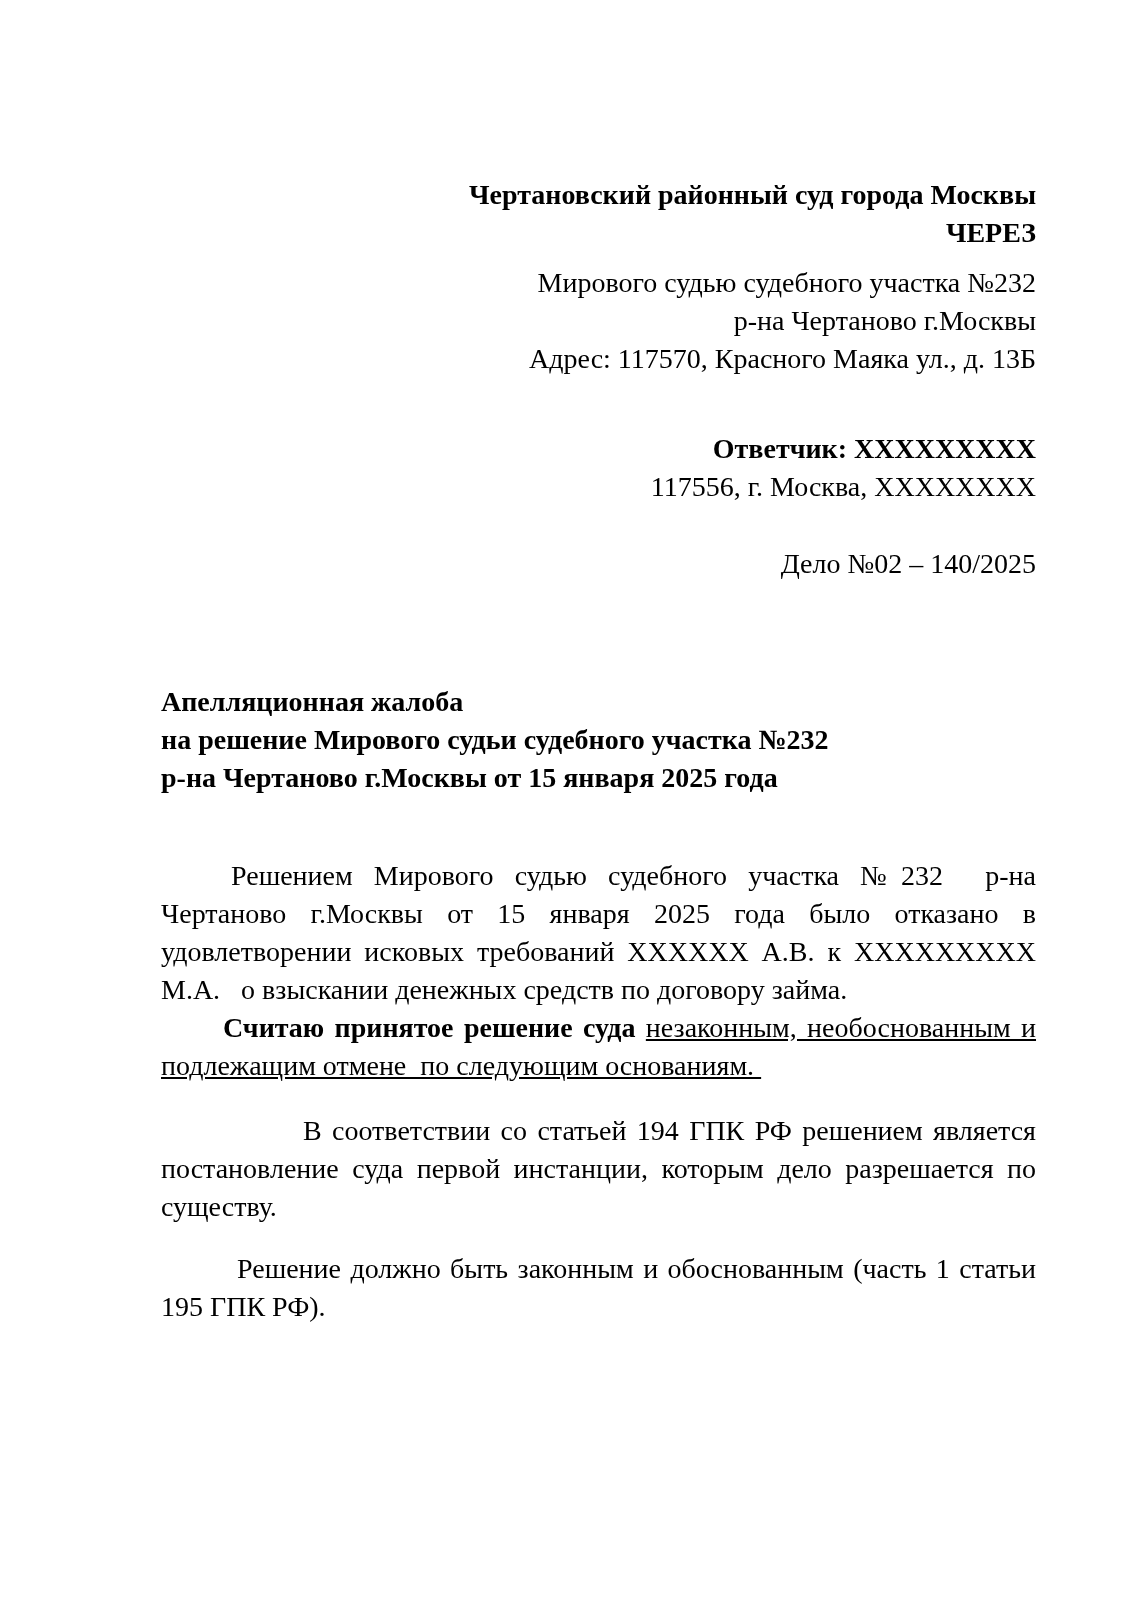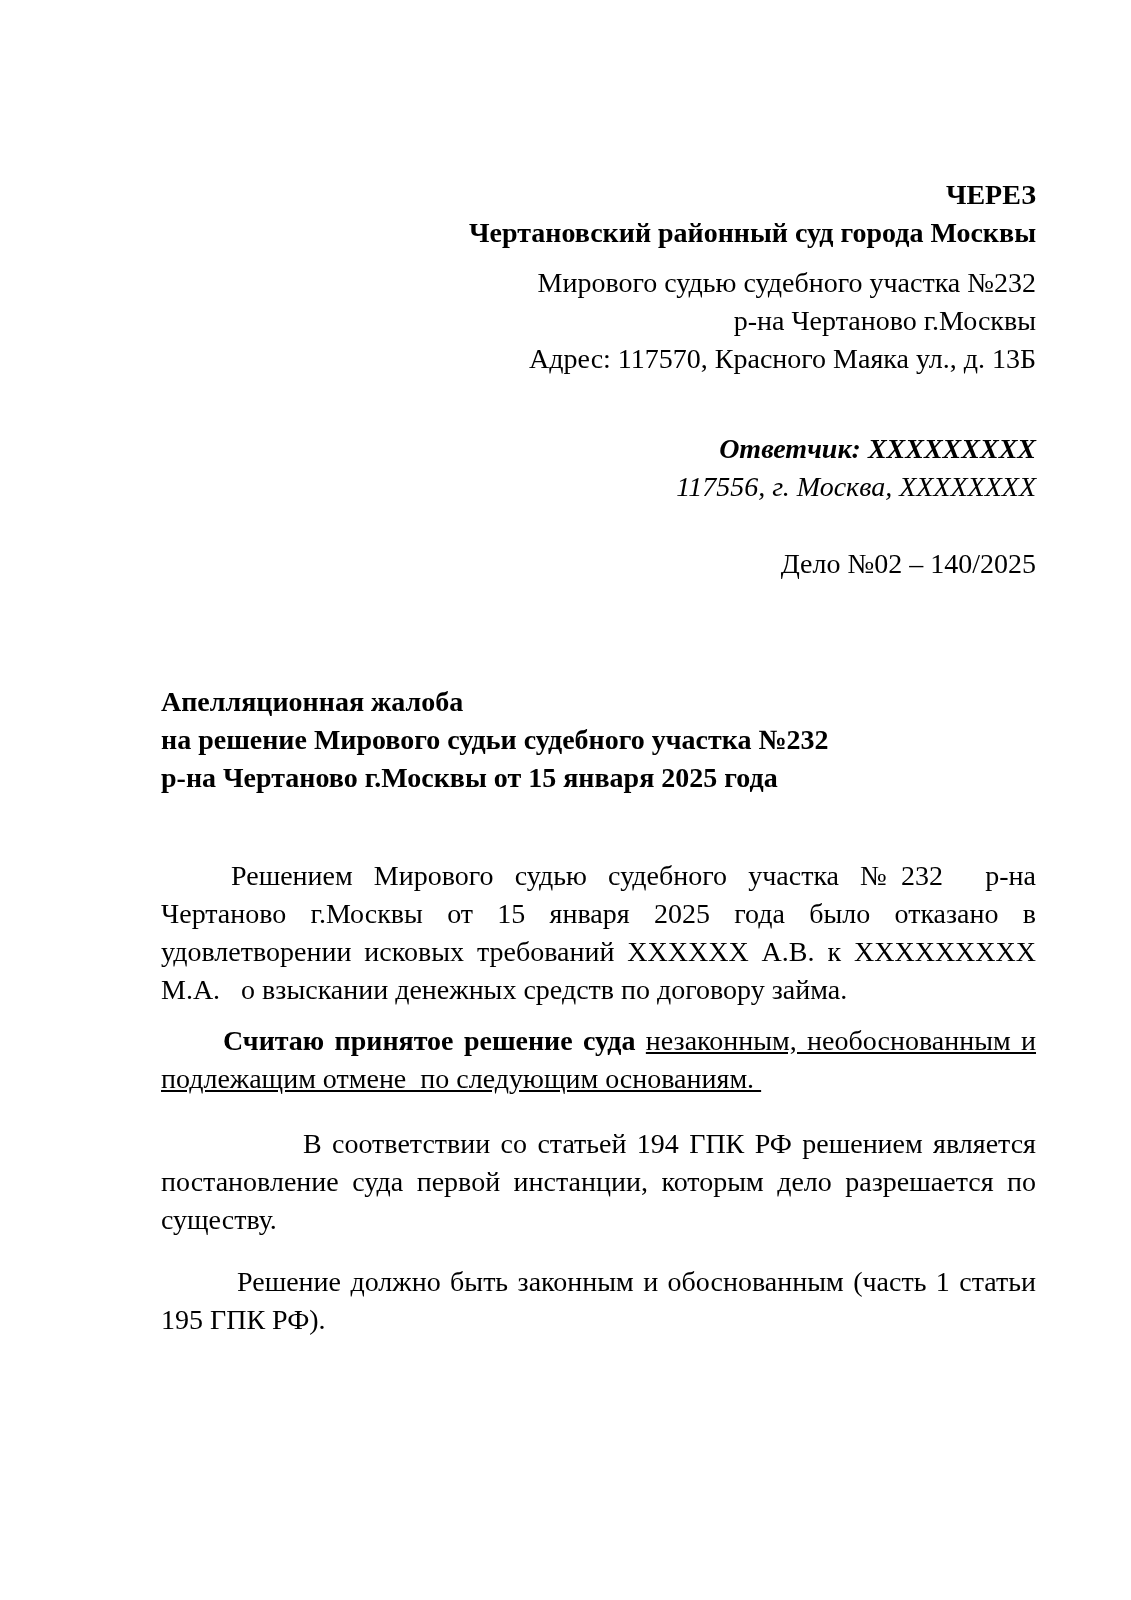--- a/index.html
+++ b/index.html
@@ -14,36 +14,36 @@
     font-size:28px;
     line-height:38px;
   }
   .right{text-align:right;}
   .center{text-align:left;}
   .just{text-align:justify;}
   .bold{font-weight:bold;}
   .u{text-decoration:underline;}
   .addressee-block{margin-top:12px;}
   .parties-block{margin-top:52px;}
-  .defendant-group{margin-top:44px;font-style:italic;}
+  .defendant-group{margin-top:44px;}
   .case-number{margin-top:39px;}
   .title-block{margin-top:100px;}
   .para-1{margin-top:60px;text-indent:70px;font-family:Liberation Serif, serif;}
-  .para-2{margin-top:13px;text-indent:62px;}
+  .para-2{margin-top:0;text-indent:62px;}
   .para-3{margin-top:27px;text-indent:142px;}
   .para-4{margin-top:24px;text-indent:76px;}
 </style>
 </head>
 <body>
 
 <div class="page">
 
   <div class="right bold">
+    <div>Чертановский районный суд города Москвы</div>
     <div>ЧЕРЕЗ</div>
-    <div>Чертановский районный суд города Москвы</div>
   </div>
 
   <div class="right addressee-block">
     <div>Мирового судью судебного участка №232</div>
     <div>р-на Чертаново г.Москвы</div>
     <div>Адрес: 117570, Красного Маяка ул., д. 13Б</div>
   </div>
 
   <div class="right parties-block">
     <div class="defendant-group">

